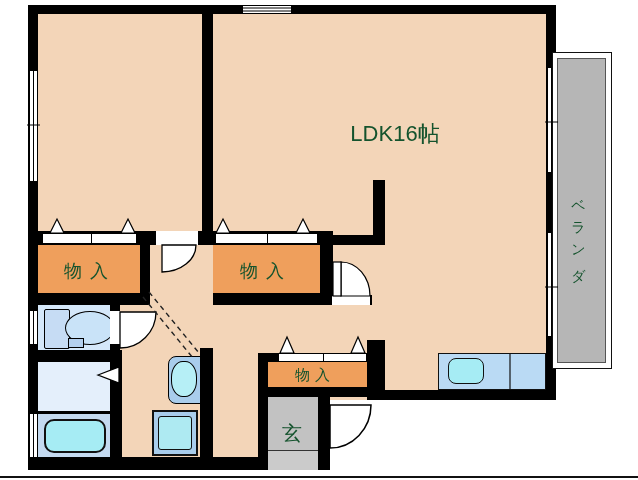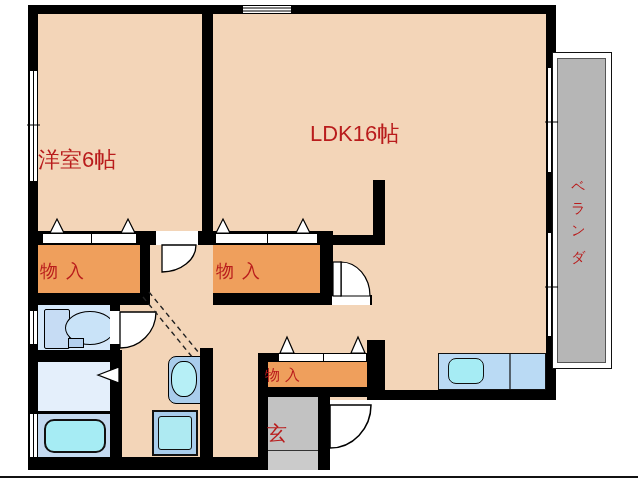--- a/index.html
+++ b/index.html
@@ -4,21 +4,21 @@
 <style>
   html,body{margin:0;padding:0;background:#ffffff;}
   #plan{position:relative;width:638px;height:480px;background:#fff;overflow:hidden;
         font-family:"Liberation Sans","DejaVu Sans",sans-serif;}
   .abs{position:absolute;}
   .wall{position:absolute;background:#000;}
   .room{position:absolute;}
   .win{position:absolute;background:#fff;border:1px solid #000;box-sizing:border-box;}
   .slide{position:absolute;background:#fff;border:1px solid #000;box-sizing:border-box;}
   .slide .div{position:absolute;top:0;bottom:0;width:1px;background:#000;}
-  .lbl{position:absolute;color:#b91c1c;text-align:left;white-space:nowrap;}
+  .lbl{position:absolute;color:#14532d;text-align:center;white-space:nowrap;}
   .vtext{writing-mode:vertical-rl;text-orientation:upright;}
   svg{position:absolute;left:0;top:0;}
 </style>
 </head>
 <body>
 
 <div id="plan">
 
   <div class="room" style="left:38px;top:14px;width:164px;height:443px;background:#f3d5b8;"></div>
   <div class="room" style="left:202px;top:231px;width:183px;height:226px;background:#f3d5b8;"></div>
@@ -130,21 +130,20 @@
     <line x1="551.5" y1="233" x2="551.5" y2="336" stroke="#000" stroke-width="1"></line>
     <line x1="545" y1="287" x2="558" y2="287" stroke="#000" stroke-width="1"></line>
     <line x1="243" y1="8" x2="291" y2="8" stroke="#000" stroke-width="1"></line>
     <line x1="243" y1="11" x2="291" y2="11" stroke="#000" stroke-width="1"></line>
 
     <line x1="510" y1="354" x2="510" y2="389" stroke="#111" stroke-width="1.2"></line>
 
     <line x1="0" y1="477" x2="638" y2="477" stroke="#111" stroke-width="2"></line>
   </svg>
 
-  <div class="lbl" style="left:38px;top:145px;width:150px;font-size:22px;">洋室6帖</div>
   <div class="lbl" style="left:310px;top:119px;width:170px;font-size:22px;">LDK16帖</div>
   <div class="lbl" style="left:40px;top:259px;width:100px;font-size:18px;letter-spacing:8px;">物入</div>
   <div class="lbl" style="left:216px;top:259px;width:100px;font-size:18px;letter-spacing:8px;">物入</div>
   <div class="lbl" style="left:265px;top:366px;width:100px;font-size:15px;letter-spacing:5px;">物入</div>
   <div class="lbl" style="left:267px;top:420px;width:50px;font-size:20px;">玄</div>
   <div class="lbl vtext" style="left:570px;top:170px;height:130px;font-size:14px;letter-spacing:7px;">ベランダ</div>
 
 </div>
 
 </body></html>

